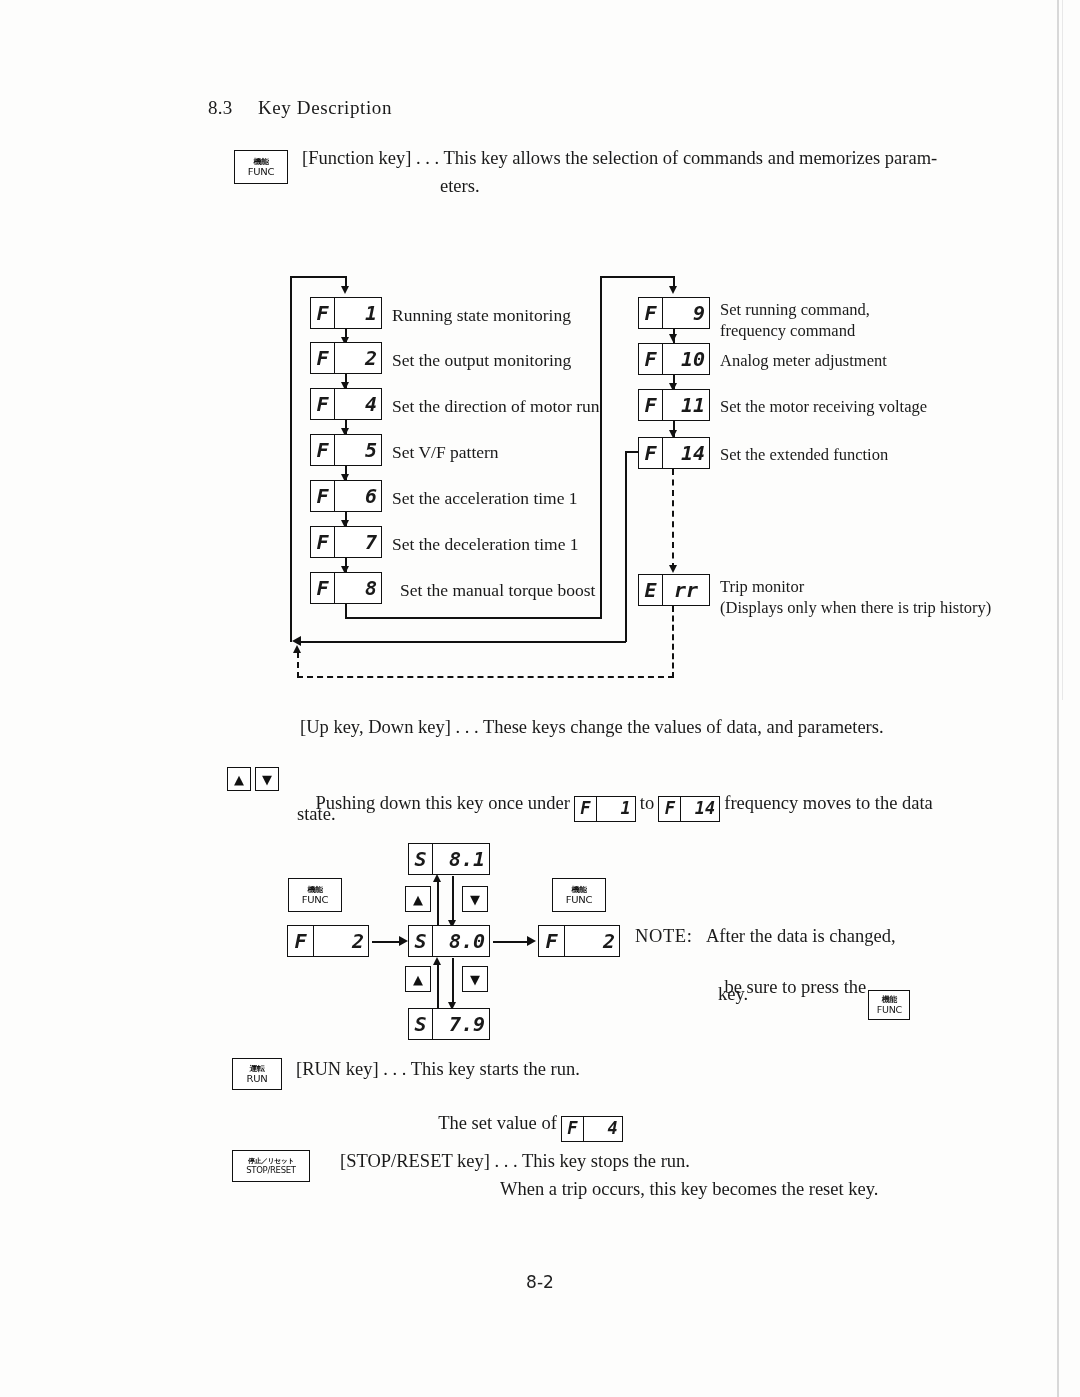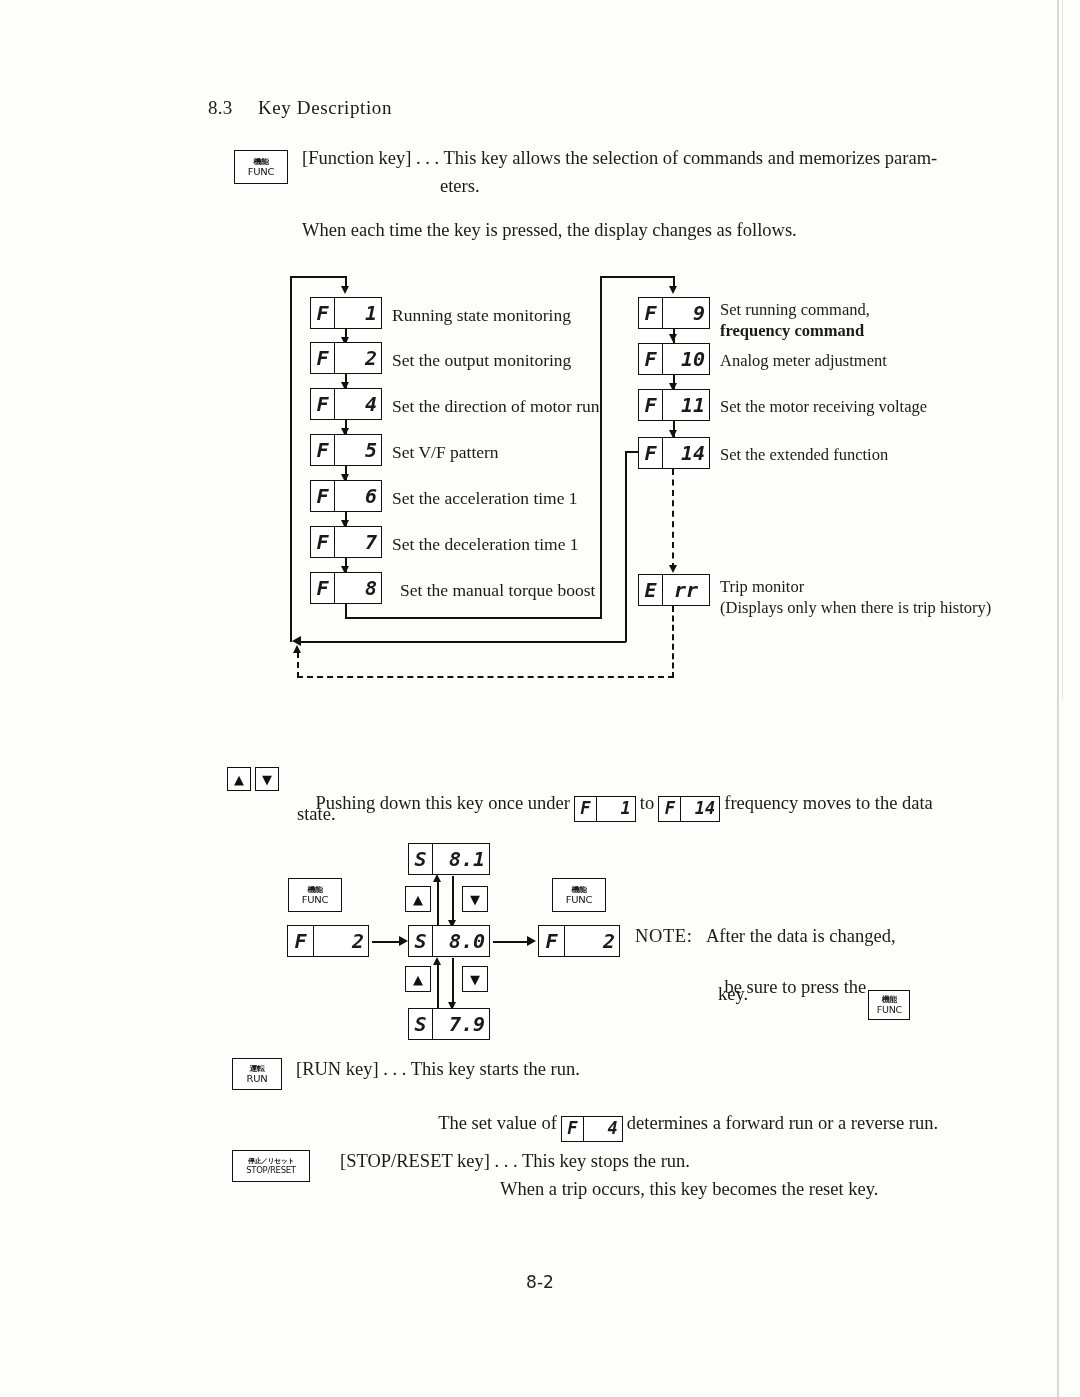--- a/index.html
+++ b/index.html
@@ -219,21 +219,20 @@
 
   <div class="txt" id="sec-num">8.3</div>
   <div class="txt" id="sec-title">Key Description</div>
 
   <div class="keybtn" style="left:234px; top:150px; width:54px; height:34px;">
     <span class="jp">機能</span>
     <span class="en">FUNC</span>
   </div>
   <div class="txt t18" style="left:302px; top:147px;">[Function key] . . . This key allows the selection of commands and memorizes param-</div>
   <div class="txt t18" style="left:440px; top:175px;text-align:center;">eters.</div>
-  <div class="txt t18" style="left:302px; top:219px;">When each time the key is pressed, the display changes as follows.</div>
 
   <div class="line-v" style="left:290px; top:276px; height:366px;"></div>
   <div class="line-h" style="left:290px; top:276px; width:56px;"></div>
   <div class="line-v" style="left:345px; top:276px; height:12px;"></div>
   <div class="arrow-down" style="left:341px; top:286px;"></div>
 
   <div class="seg" style="left:310px; top:297px; width:72px; height:32px; font-size:20px;">
     <div class="c1" style="width:24px;">F</div>
     <div class="c2">1</div>
   </div>
@@ -298,21 +297,21 @@
   <div class="line-v" style="left:600px; top:276px; height:342px;"></div>
   <div class="line-h" style="left:600px; top:276px; width:74px;"></div>
   <div class="line-v" style="left:673px; top:276px; height:12px;"></div>
   <div class="arrow-down" style="left:669px; top:286px;"></div>
 
   <div class="seg" style="left:638px; top:297px; width:72px; height:32px; font-size:20px;">
     <div class="c1" style="width:24px;">F</div>
     <div class="c2">9</div>
   </div>
   <div class="txt t16" style="left:720px; top:299px;">Set running command,</div>
-  <div class="txt t16" style="left:720px; top:320px;font-weight:bold;">frequency command</div>
+  <div class="txt t16" style="left:720px; top:320px;">frequency command</div>
 
   <div class="line-v" style="left:673px; top:329px; height:14px;"></div>
   <div class="arrow-down" style="left:669px; top:334px;"></div>
 
   <div class="seg" style="left:638px; top:343px; width:72px; height:32px; font-size:20px;">
     <div class="c1" style="width:24px;">F</div>
     <div class="c2">10</div>
   </div>
   <div class="txt t16" style="left:720px; top:350px;">Analog meter adjustment</div>
 
@@ -347,20 +346,21 @@
     <div class="c2" style="justify-content:center; padding-right:0;">rr</div>
   </div>
   <div class="txt t16" style="left:720px; top:576px;">Trip monitor</div>
   <div class="txt t16" style="left:720px; top:597px;">(Displays only when there is trip history)</div>
 
   <div class="dash-v" style="left:672px; top:606px; height:72px;"></div>
   <div class="dash-h" style="left:297px; top:676px; width:377px;"></div>
   <div class="dash-v" style="left:297px; top:652px; height:26px;"></div>
   <div class="arrow-up" style="left:293px; top:645px;"></div>
 
+  <div class="txt t18" style="left:300px; top:716px;">[Up key, Down key] . . . These keys change the values of data, and parameters.</div>
 
   <div class="arrowkey" style="left:227px; top:767px; width:24px; height:24px;">
     <span>▲</span>
   </div>
   <div class="arrowkey" style="left:255px; top:767px; width:24px; height:24px;">
     <span>▼</span>
   </div>
 
   <div class="txt t18" style="left:297px; top:768px;">
     <span>Pushing down this key once under</span><span class="seg-inline"><span class="c1">F</span><span class="c2">1</span></span><span>to</span><span class="seg-inline"><span class="c1">F</span><span class="c2">14</span></span><span>frequency moves to the data</span>
@@ -438,21 +438,21 @@
     <span>be sure to press the</span><span class="keybtn-inline"><span class="jp">機能</span><span class="en">FUNC</span></span>
   </div>
   <div class="txt t18" style="left:706px; top:983px;margin-left:12px;">key.</div>
 
   <div class="keybtn" style="left:232px; top:1058px; width:50px; height:32px;">
     <span class="jp">運転</span>
     <span class="en">RUN</span>
   </div>
   <div class="txt t18" style="left:296px; top:1058px;">[RUN key] . . . This key starts the run.</div>
   <div class="txt t18" style="left:420px; top:1088px;">
-    <span>The set value of</span><span class="seg-inline"><span class="c1">F</span><span class="c2">4</span></span><span>determines a forward run or a reverse run.</span>
+    <span>The set value of</span><span class="seg-inline"><span class="c1">F</span><span class="c2">4</span></span>
   </div>
 
   <div class="keybtn small" style="left:232px; top:1150px; width:78px; height:32px;">
     <span class="jp">停止／リセット</span>
     <span class="en">STOP/RESET</span>
   </div>
   <div class="txt t18" style="left:340px; top:1150px;">[STOP/RESET key] . . . This key stops the run.</div>
   <div class="txt t18" style="left:500px; top:1178px;">When a trip occurs, this key becomes the reset key.</div>
 
   <div id="page-num">8-2</div>

